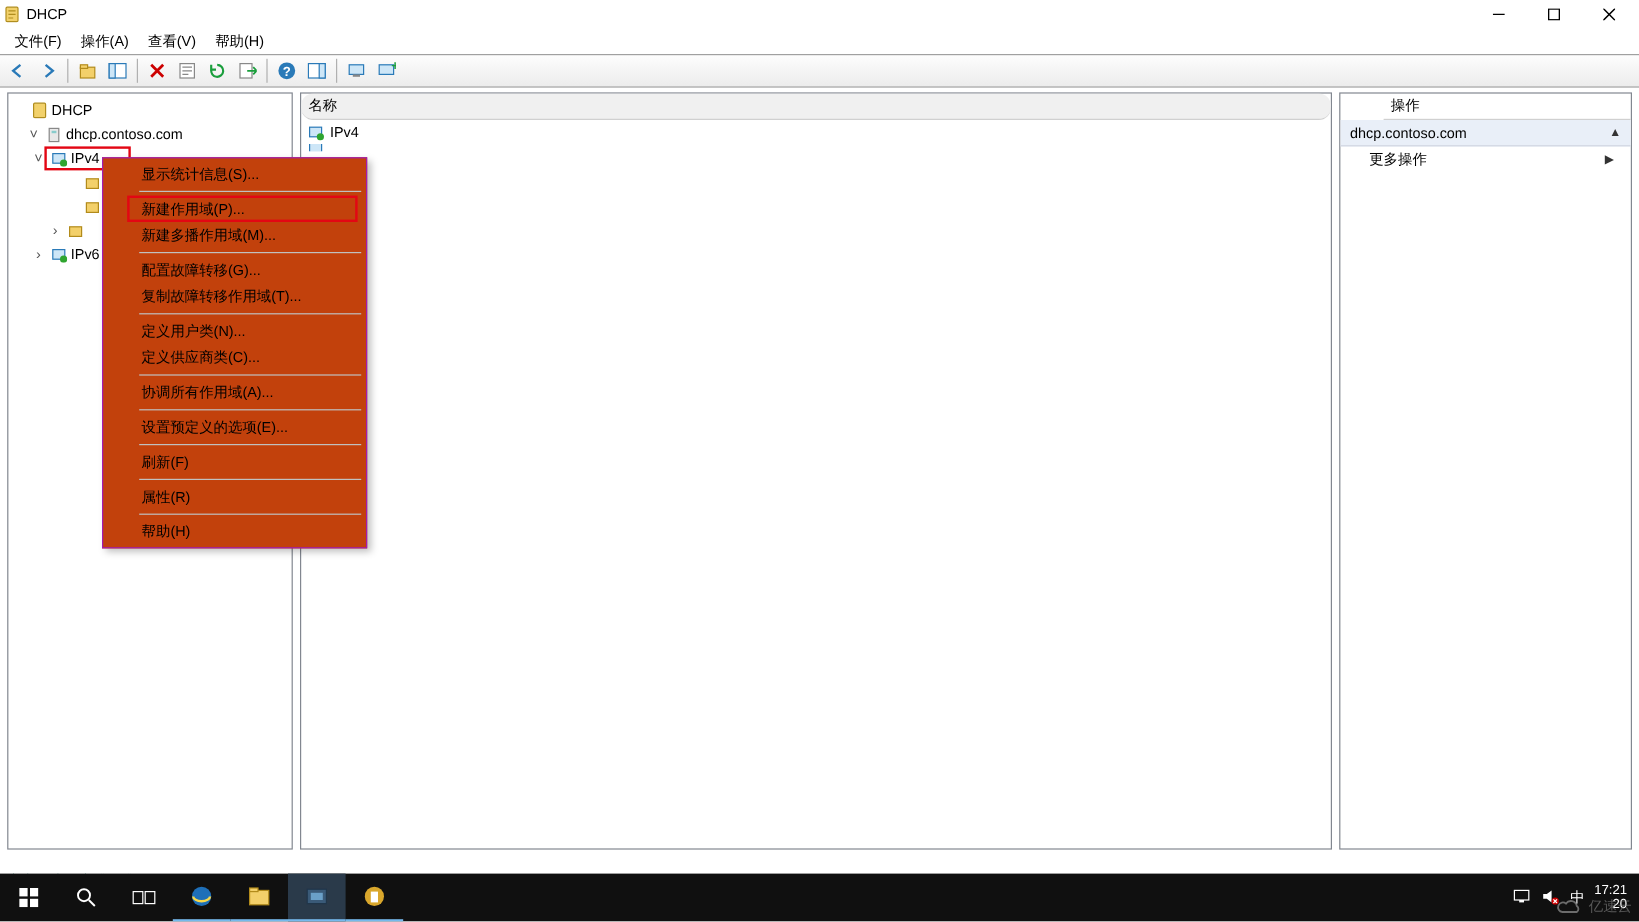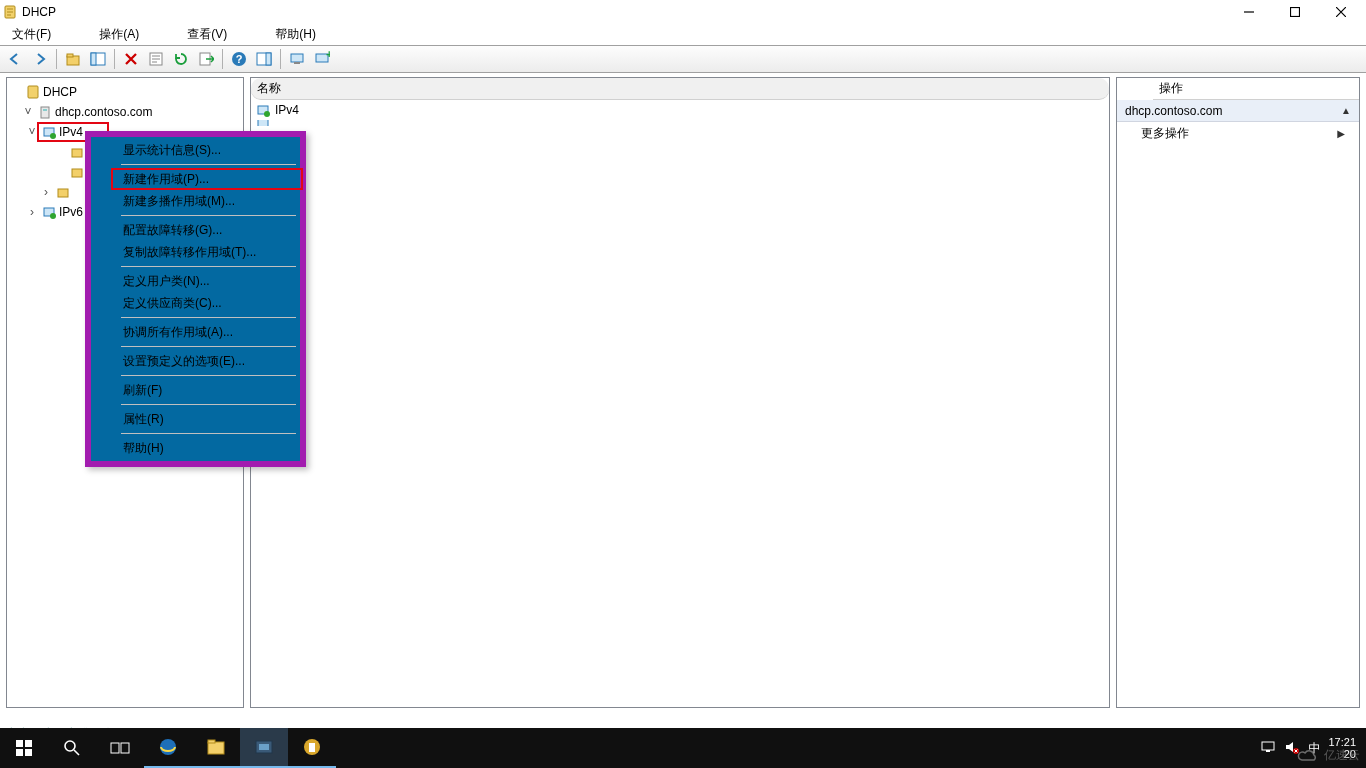--- a/index.html
+++ b/index.html
@@ -23,21 +23,20 @@
   .win-btn { width: 46px; height: 22px; display:flex; align-items:center; justify-content:center; }
   .win-btn svg { stroke:#000; fill:none; }
   .app-icon {
     width:16px; height:16px; display:flex; align-items:center; justify-content:center;
   }
   
   .menubar {
     height: 21px;
     display: flex; align-items: flex-start;
     padding: 0 4px;
-    gap: 32px;
   }
   .menubar .menu-item { padding: 2px 8px; }
   
   .toolbar {
     height: 28px;
     border-top: 1px solid #a0a0a0;
     border-bottom: 1px solid #a0a0a0;
     background: linear-gradient(#fdfdfd,#ececec);
     display: flex; align-items: center;
     padding: 0 4px;
@@ -104,22 +103,22 @@
     background:#e9eff8; border-bottom:1px solid #d0d5e0;
     padding:0 8px;
     justify-content: space-between;
   }
   .actions-item { height:22px; display:flex; align-items:center; padding: 0 14px 0 24px; justify-content: space-between;}
   
   .context-menu {
     position: absolute;
     left: 85px; top: 131px;
     width: 221px;
-    background: #0369a1;
-    border: 6px solid #a21caf;
+    background: #c2410c;
+    border: 1px solid #a21caf;
     box-shadow: 3px 3px 6px rgba(0,0,0,0.25);
     padding: 2px;
     z-index: 100;
   }
   .ctx-item {
     height: 22px;
     display:flex; align-items:center;
     padding: 0 20px 0 30px;
     font-size: 12px;
     white-space: nowrap;

